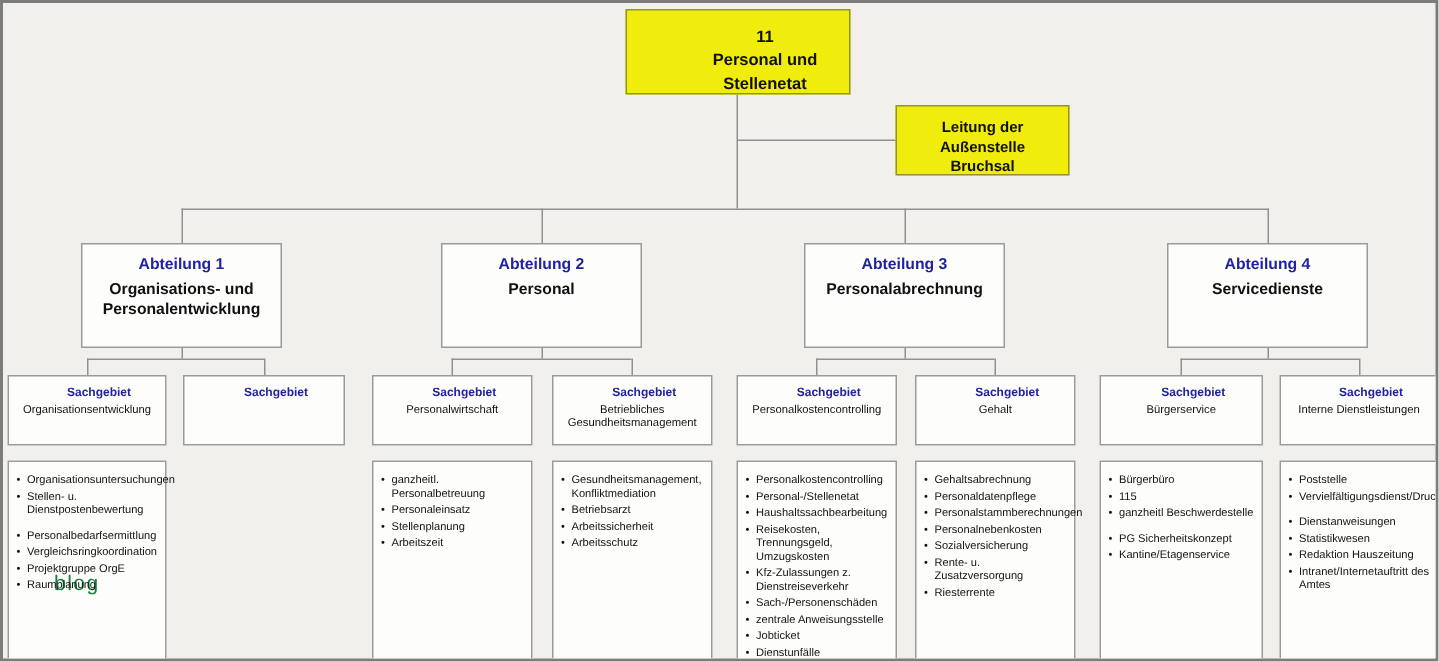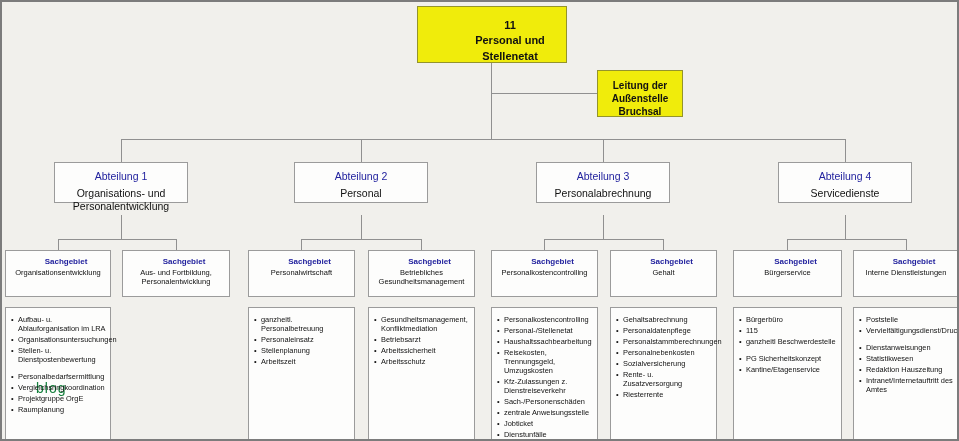--- a/index.html
+++ b/index.html
@@ -4,22 +4,22 @@
 <style>
   html,body{margin:0;padding:0;background:#e8e8e6;}
   .canvas{
     position:relative;width:959px;height:441px;box-sizing:border-box;
     background:#f1f0ec;border:2px solid #7c7c7c;overflow:hidden;
     font-family:"Liberation Sans",sans-serif;color:#111;
   }
   .box{position:absolute;background:#fdfdfc;border:1px solid #9b9b9b;box-sizing:border-box;text-align:center;}
   .yellow{background:#f0ec0b;border:1px solid #94942c;z-index:2;padding-left:36px;}
   .root{left:415px;top:4px;width:150px;height:57px;padding-top:11px;font-weight:bold;font-size:11px;line-height:1.4;}
-  .staff{left:595px;top:68px;width:86px;height:47px;padding:8px 6px 0;font-weight:bold;font-size:10px;line-height:1.3;}
-  .dept{top:160px;width:134px;height:41px;font-weight:normal;font-size:10.5px;}
+  .staff{left:595px;top:68px;width:116px;height:47px;padding:8px 6px 0;font-weight:bold;font-size:10px;line-height:1.3;}
+  .dept{top:160px;width:134px;height:70px;font-weight:bold;font-size:10.5px;}
   .dept-title{color:#22229e;margin-top:7px;margin-bottom:5px;}
   .dept-name{line-height:1.2;padding:0 0;}
   .d1{left:52px}.d2{left:292px}.d3{left:534px}.d4{left:776px}
   .sg{top:248px;height:47px;font-size:7.5px;}
   .sg-title{color:#22229e;font-weight:bold;font-size:8px;margin-top:6px;margin-bottom:2px;margin-left:16px;}
   .sg-name{line-height:1.25;padding:0 3px;}
   .c1{left:3px;width:106px}.c2{left:120px;width:108px}.c3{left:246px;width:107px}.c4{left:366px;width:107px}
   .c5{left:489px;width:107px}.c6{left:608px;width:107px}.c7{left:731px;width:109px}.c8{left:851px;width:106px}
   .detail{top:305px;height:133px;text-align:left;font-size:7.4px;padding:7px 2px 0 4px;}
   .bullets{list-style:none;margin:0 0 8px;padding:0;}
@@ -86,21 +86,20 @@
     <div class="dept-title">Abteilung 4</div>
     <div class="dept-name">Servicedienste</div>
   </div>
 
   <div class="box sg c1">
     <div class="sg-title">Sachgebiet</div>
     <div class="sg-name">Organisationsentwicklung</div>
   </div>
   <div class="box sg c2">
     <div class="sg-title">Sachgebiet</div>
-    <div class="sg-name">Aus- und Fortbildung, Personalentwicklung</div>
   </div>
   <div class="box sg c3">
     <div class="sg-title">Sachgebiet</div>
     <div class="sg-name">Personalwirtschaft</div>
   </div>
   <div class="box sg c4">
     <div class="sg-title">Sachgebiet</div>
     <div class="sg-name">Betriebliches Gesundheitsmanagement</div>
   </div>
   <div class="box sg c5">
@@ -116,21 +115,20 @@
     <div class="sg-name">Bürgerservice</div>
   </div>
   <div class="box sg c8">
     <div class="sg-title">Sachgebiet</div>
     <div class="sg-name">Interne Dienstleistungen</div>
   </div>
 
   <div class="box detail c1">
     <div class="watermark">blog</div>
   <ul class="bullets">
-        <li>Aufbau- u. Ablauforganisation im LRA</li>
         <li>Organisationsuntersuchungen</li>
         <li>Stellen- u. Dienstpostenbewertung</li>
       </ul>
       <ul class="bullets">
         <li>Personalbedarfsermittlung</li>
         <li>Vergleichsringkoordination</li>
         <li>Projektgruppe OrgE</li>
         <li>Raumplanung</li>
       </ul>
     </div>

